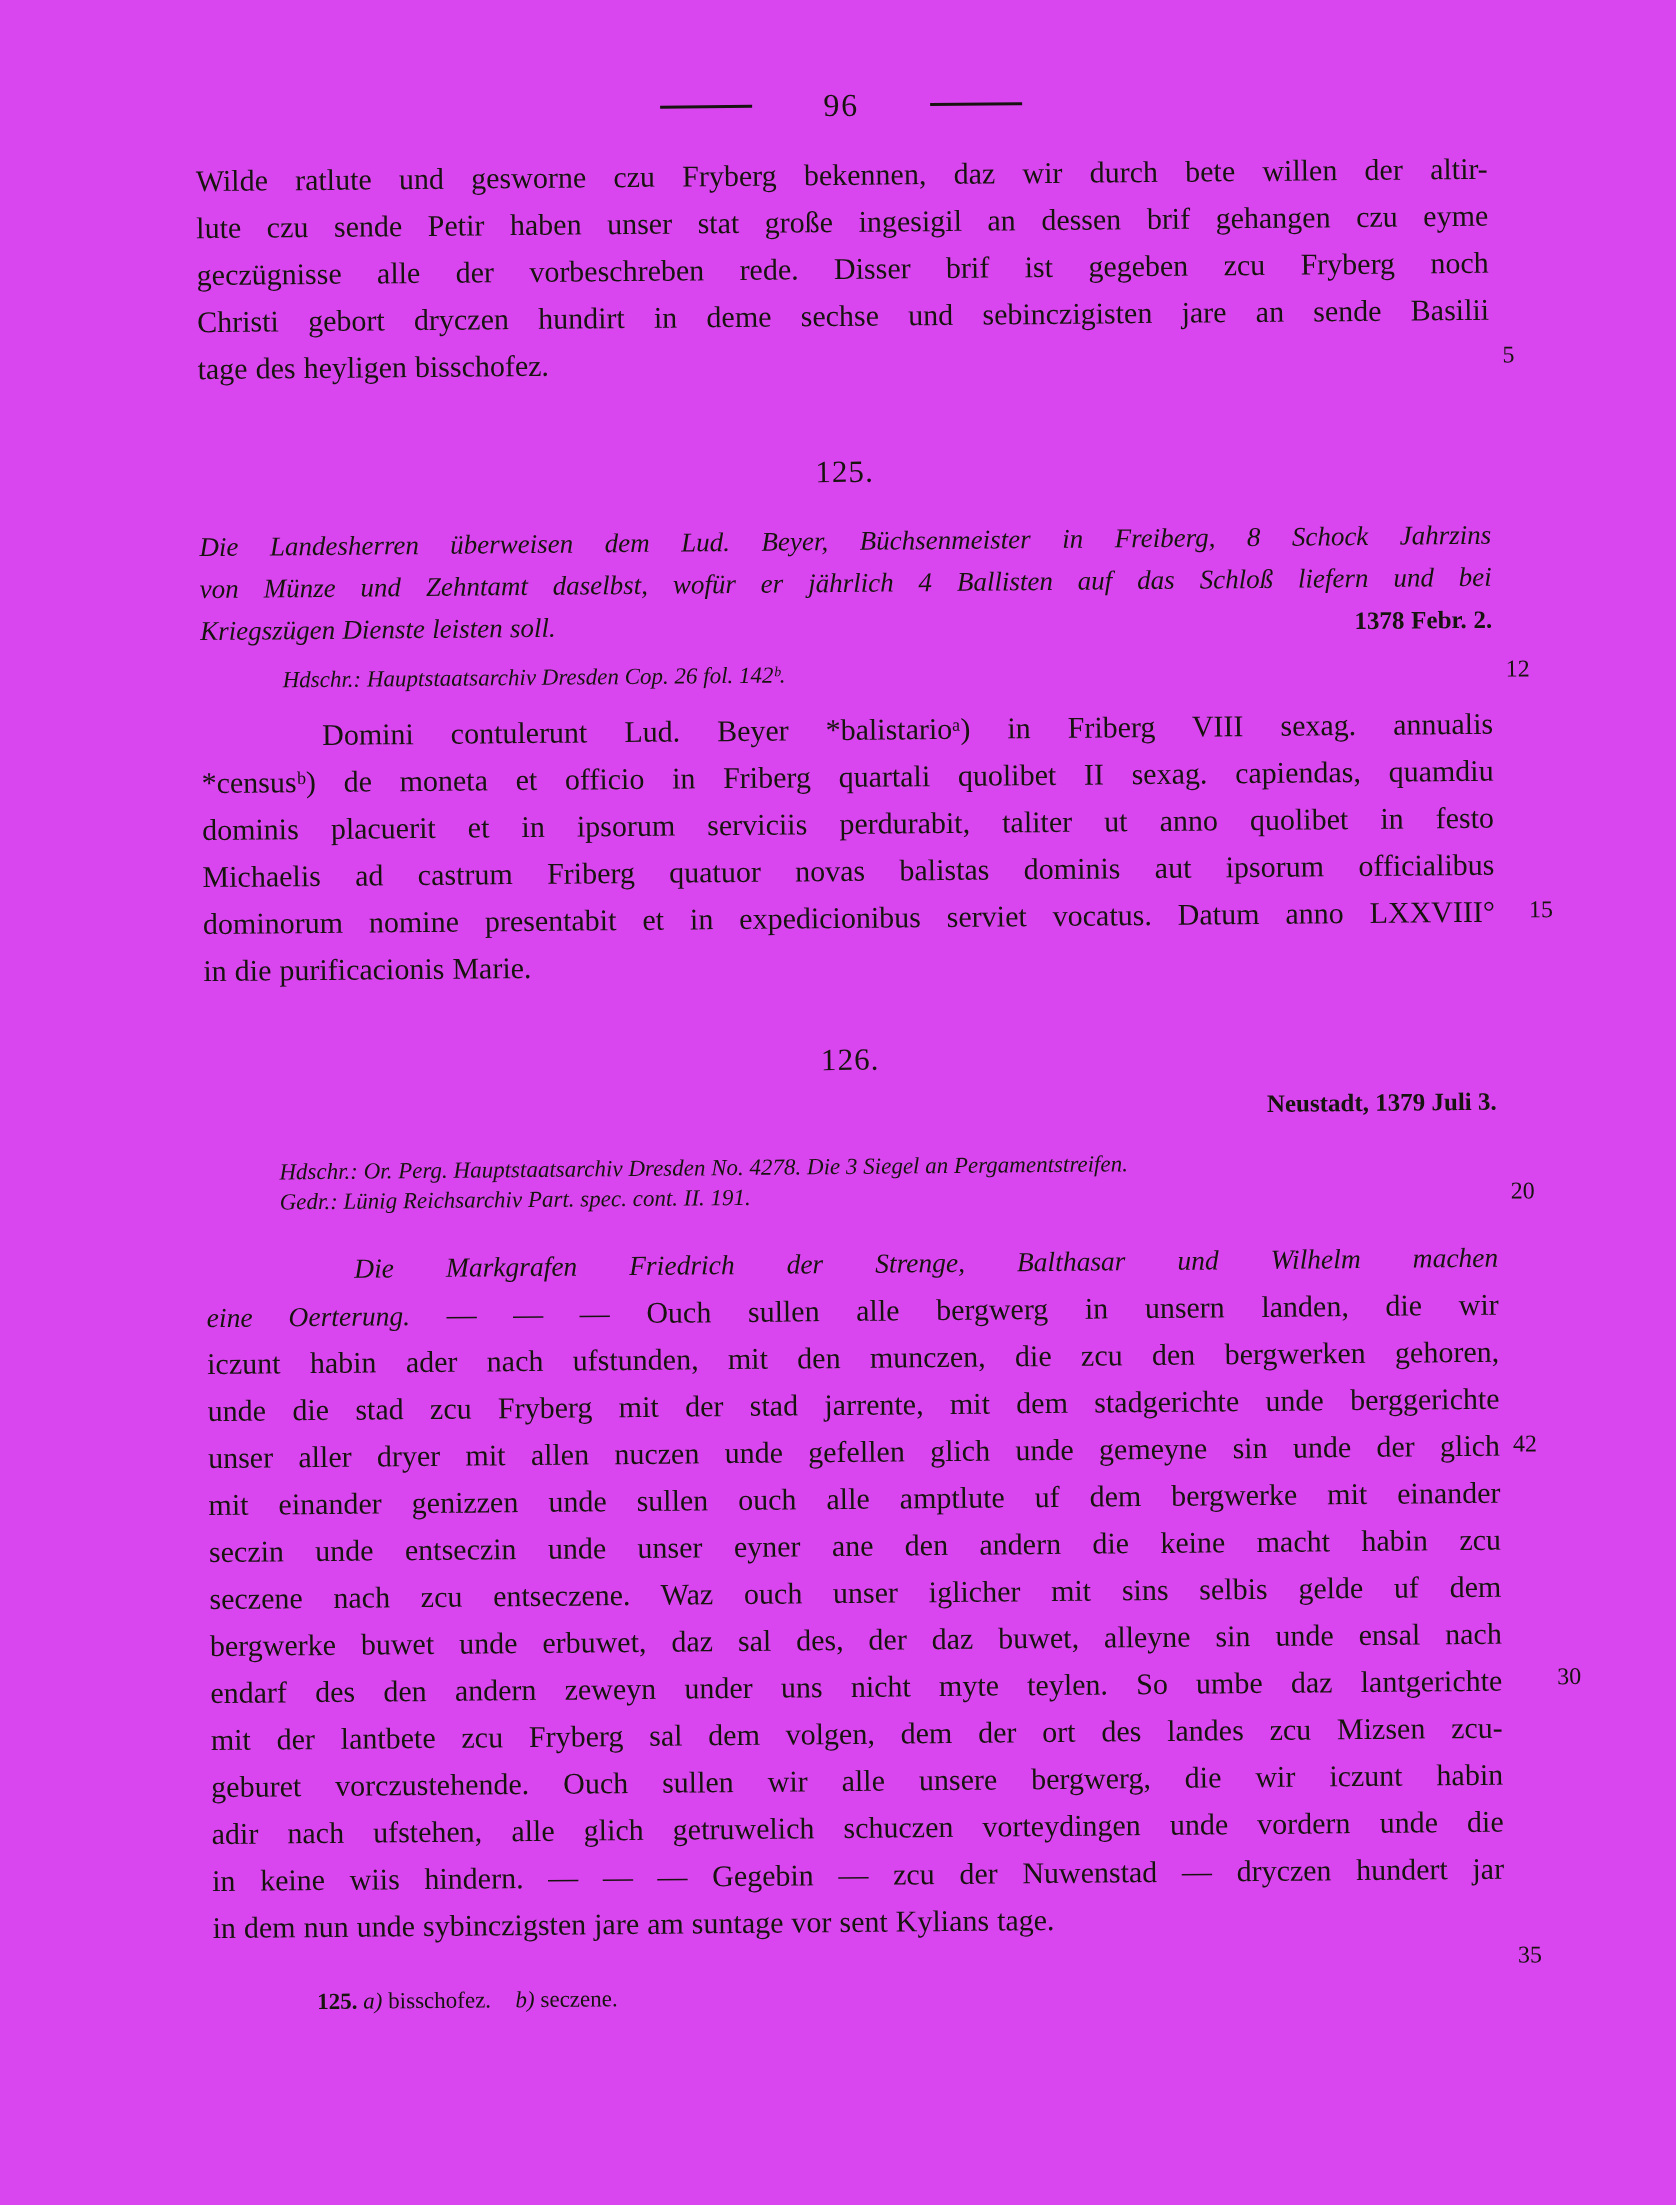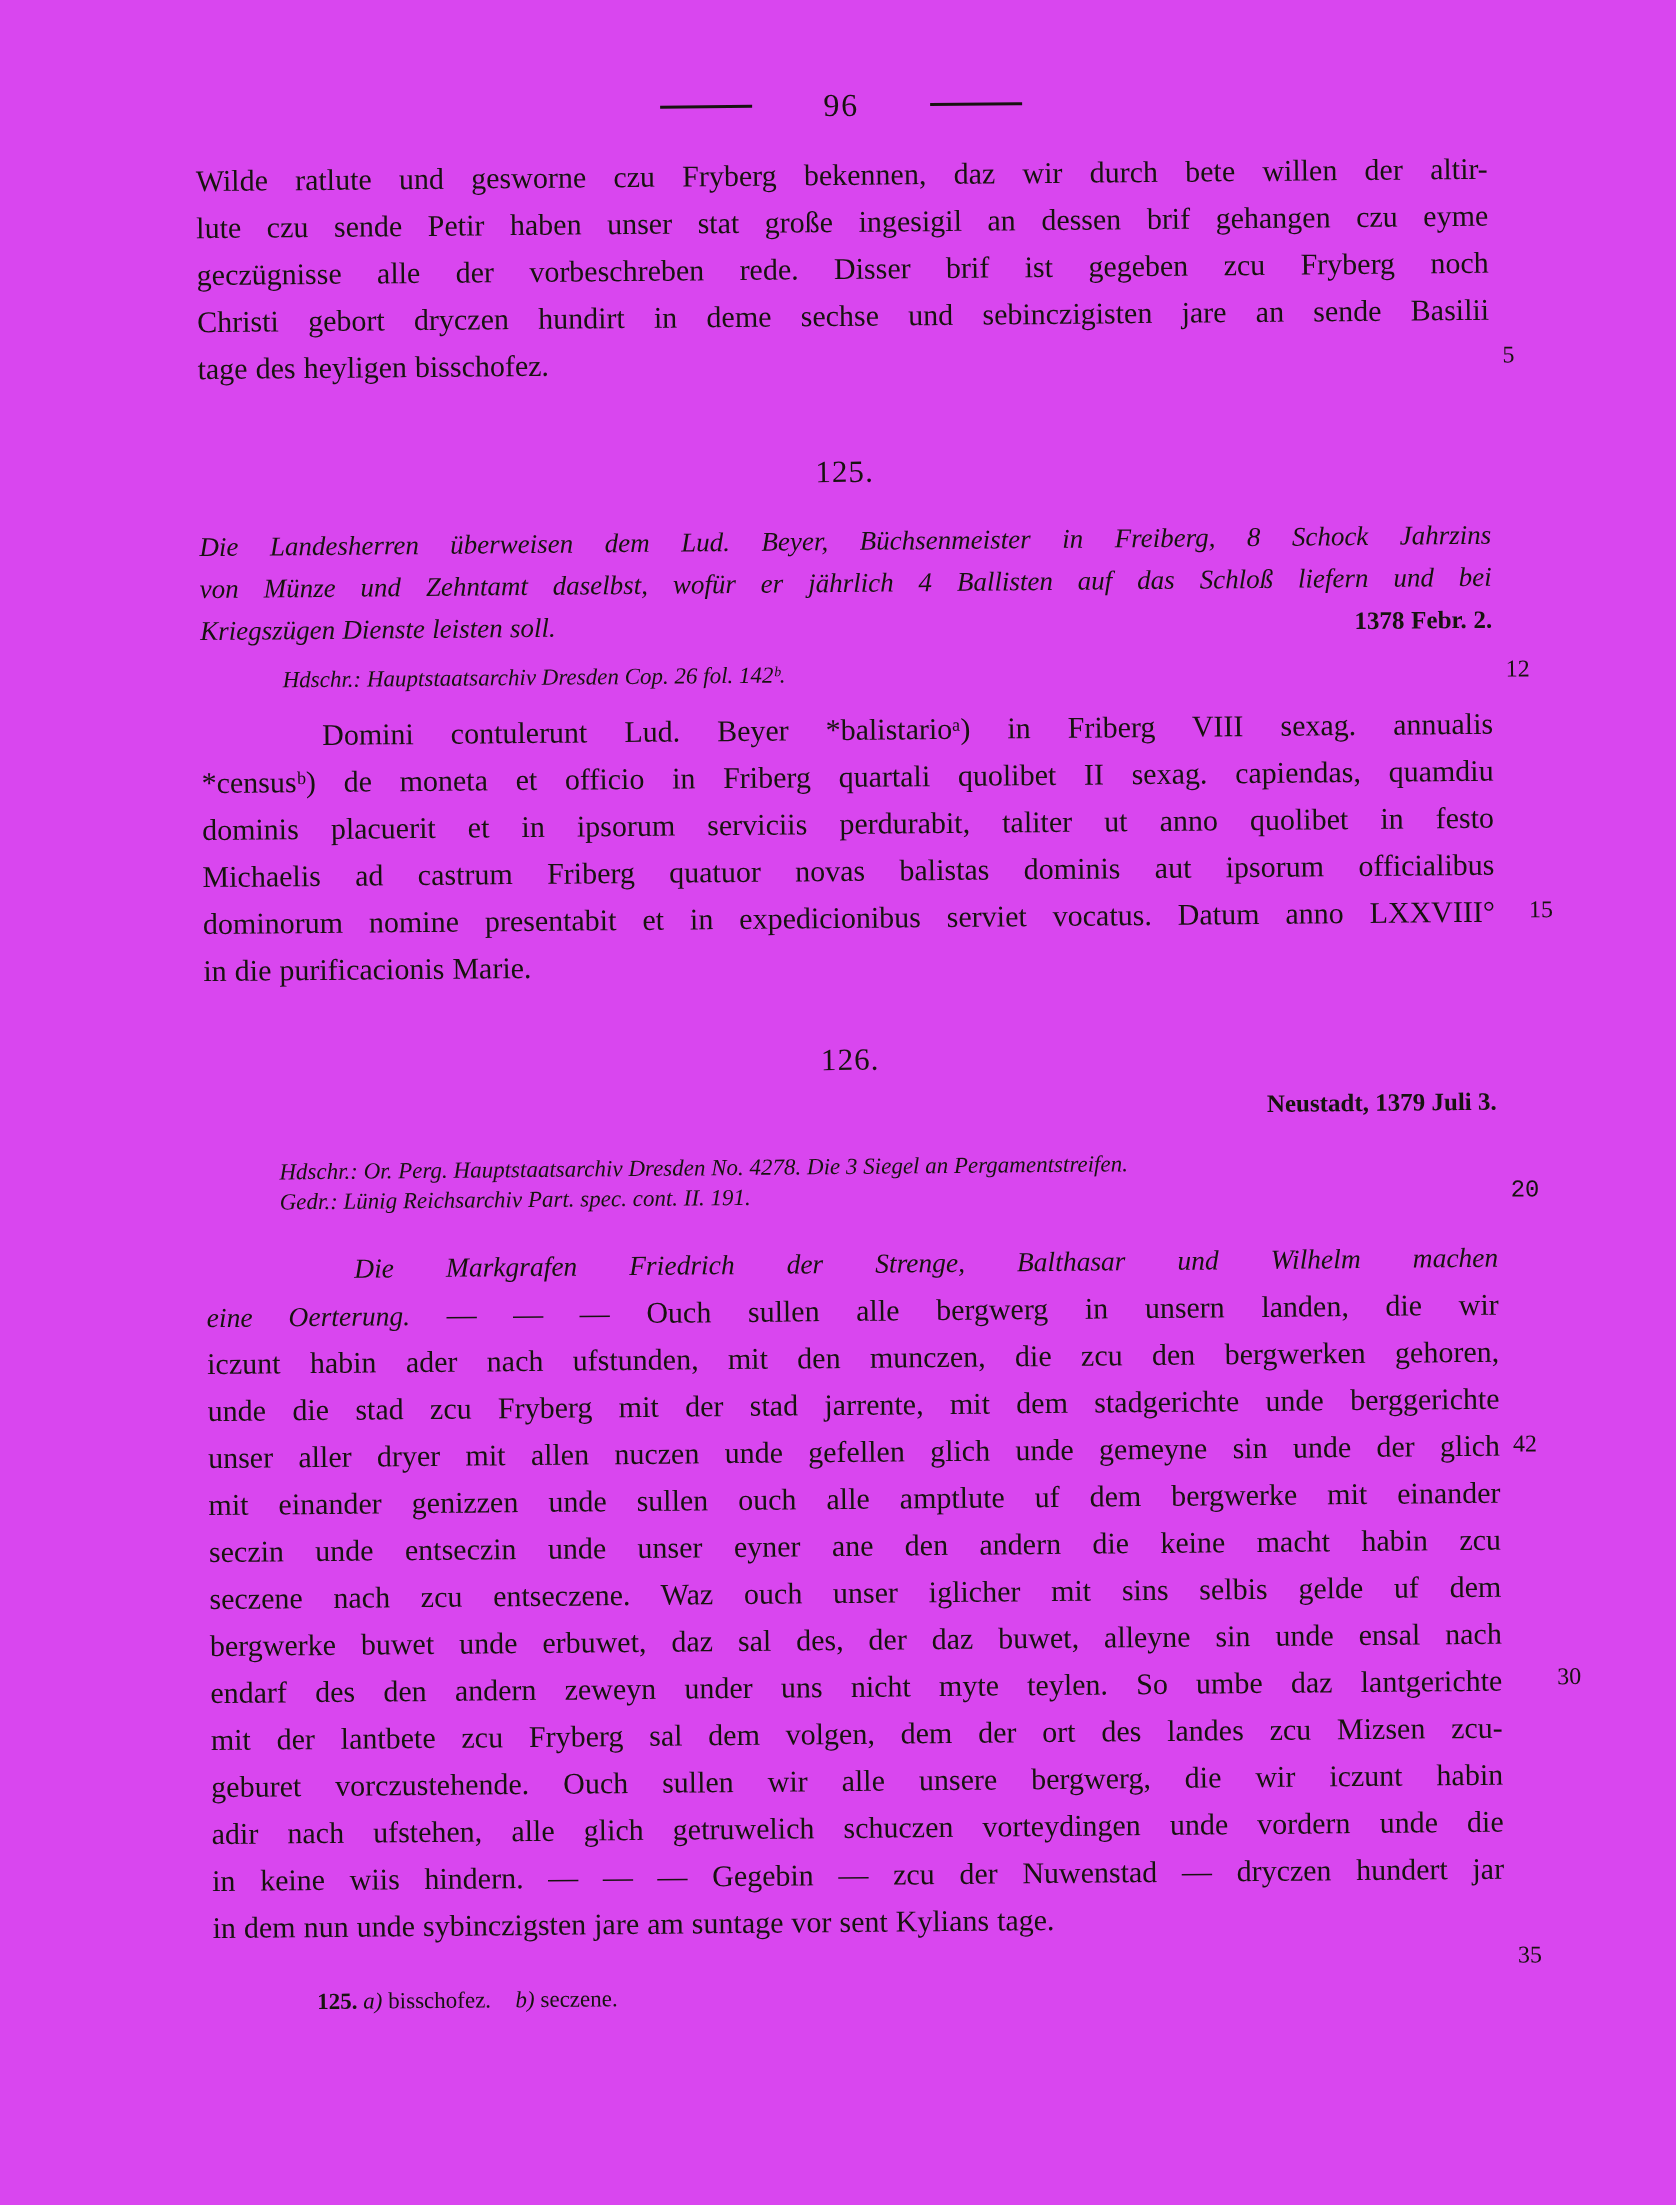--- a/index.html
+++ b/index.html
@@ -147,20 +147,20 @@
       <span class="fn-label">125.</span>
       <span class="fn-marker">a)</span>
       <span>bisschofez.</span><span class="fn-gap"></span>
       <span class="fn-marker">b)</span>
       <span>seczene.</span>
     </div>
 
     <div class="margin-num" style="top:338px;  line-height:47px;">5</div>
     <div class="margin-num" style="top:660px; line-height:30px;">12</div>
     <div class="margin-num" style="top:893px; line-height:47px;text-align:center;">15</div>
-    <div class="margin-num" style="top:1182px; line-height:30px;font-family:Liberation Mono, monospace;">20</div>
+    <div class="margin-num" style="top:1182px; line-height:30px;">20</div>
     <div class="margin-num" style="top:1427px; line-height:47px;">42</div>
     <div class="margin-num" style="top:1660px; line-height:47px;text-align:right;">30</div>
     <div class="margin-num" style="top:1938px; line-height:47px;">35</div>
 
   </div>
 </div>
 
 
 </body></html>

